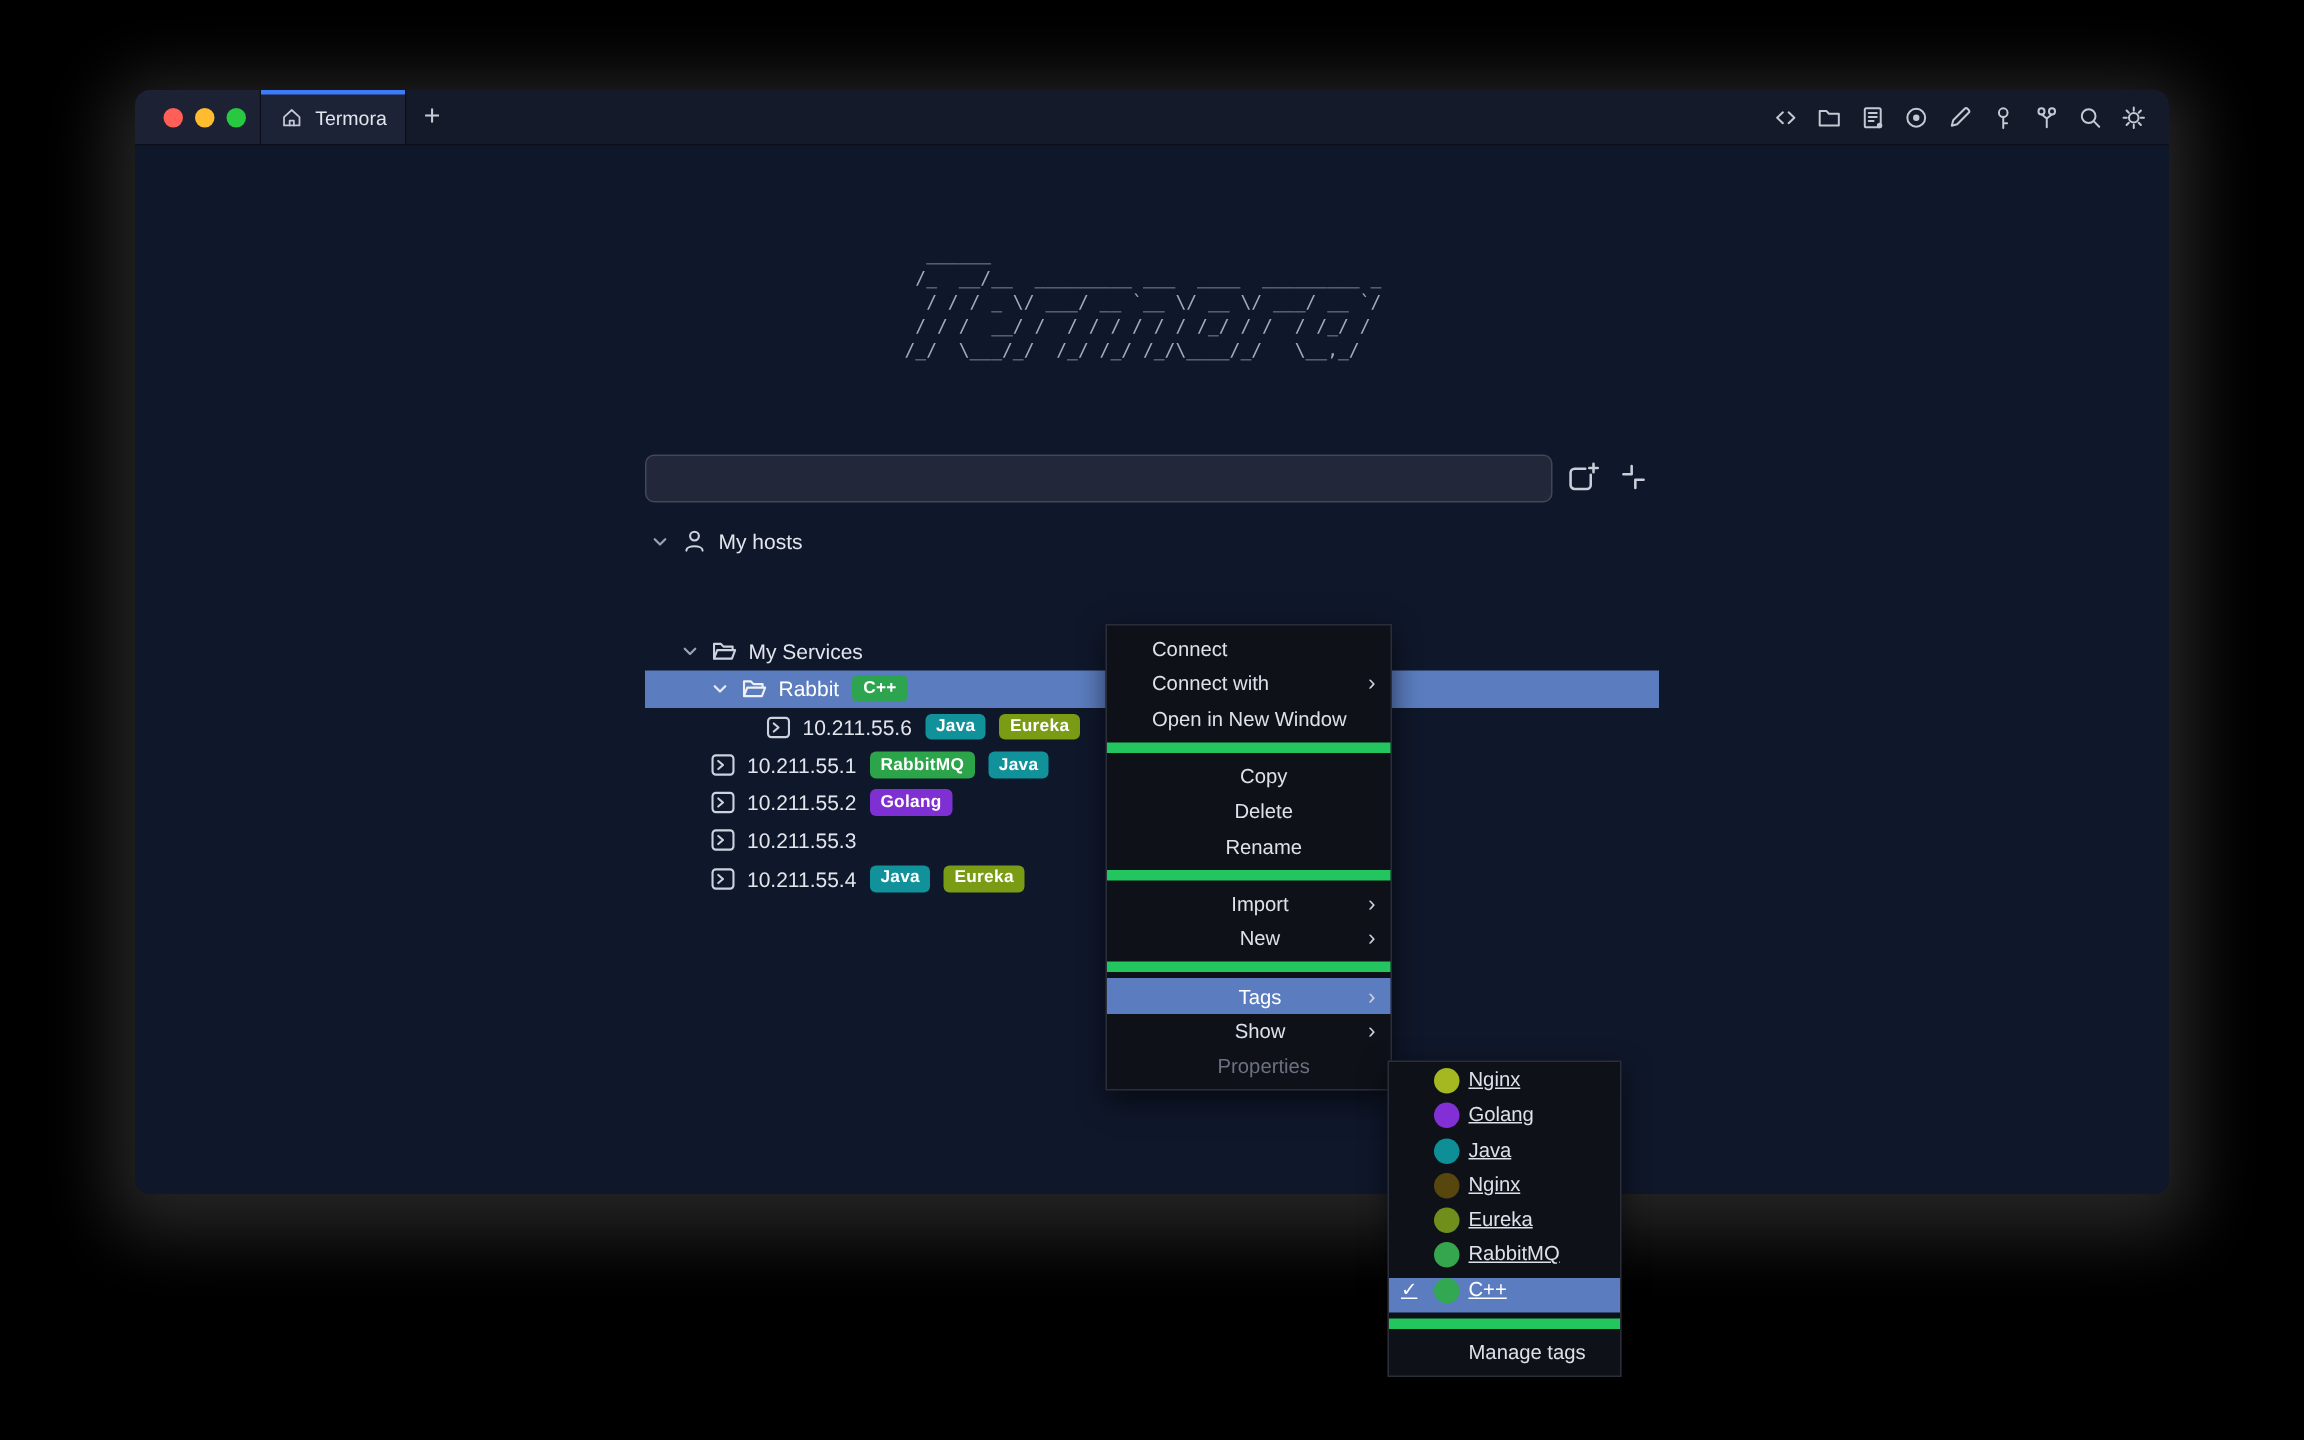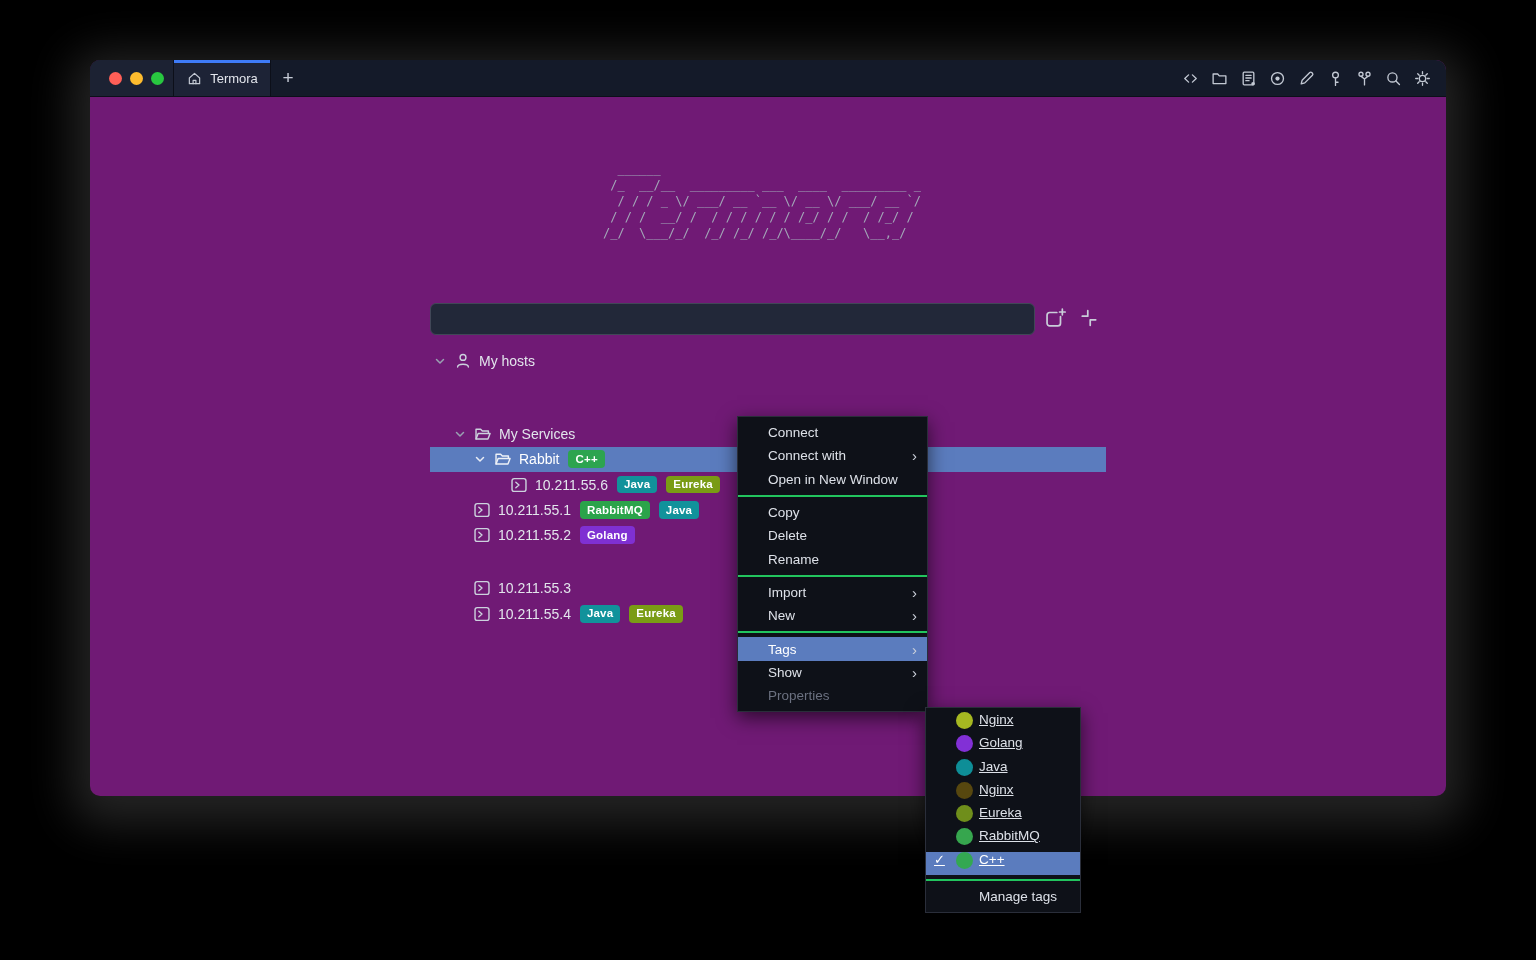--- a/index.html
+++ b/index.html
@@ -1,20 +1,20 @@
 <!DOCTYPE html>
 <html><head>
 <meta charset="utf-8">
 <style>
   * { margin:0; padding:0; box-sizing:border-box; }
   html,body { width:1536px; height:960px; background:#000; overflow:hidden;
               font-family:"Liberation Sans", sans-serif; }
 
   .window { position:absolute; left:90px; top:60px; width:1356px; height:736px;
-            background:#701a75; border-radius:10px;
+            background:#0f172a; border-radius:10px;
             box-shadow:0 10px 45px 18px rgba(120,120,120,0.30); }
 
   
   .tabbar { position:relative; height:37px; background:#141a29;
             border-bottom:1px solid #0c0f19; border-radius:10px 10px 0 0;
             display:flex; align-items:stretch; }
   .traffic { width:84px; display:flex; align-items:center; gap:8px; padding-left:19px;
              background:#1c2233; border-right:1px solid #0c0f19; border-radius:10px 0 0 0; }
   .light { width:13px; height:13px; border-radius:50%; }
   .tab { position:relative; width:97px; background:#1d2336; border-right:1px solid #0c0f19;
@@ -51,21 +51,21 @@
   .nico svg { stroke:#ccd2de; fill:none; stroke-width:1.25; stroke-linecap:round; stroke-linejoin:round; }
   .selected .nico svg { stroke:#eef1f7; }
   .badge { margin-left:9px; padding:2.5px 7px; border-radius:4px; color:#fff;
            font-size:11.5px; font-weight:700; line-height:1.1; letter-spacing:0.2px; }
 
   
   .menu { position:absolute; background:#0e1118; border:1px solid #2a2e3a;
           box-shadow:0 6px 18px rgba(0,0,0,0.6); z-index:5; }
   .ctxmenu { left:647px; top:319px; width:191px; }
   .msec { padding:4px 0; }
-  .msec + .msec { border-top:2px solid #22c55e; }
+  .msec + .msec { border-top:7px solid #22c55e;text-align:center; }
   .mi { height:23.3px; display:flex; align-items:center; padding:0 10px 0 30px;
         font-size:13.5px; color:#dde1e8; cursor:default; }
   .mi .grow { flex:1; }
   .mi .arrow { color:#ccd1db; font-size:15px; line-height:1; }
   .mi.hl { background:#5b7cbe; color:#fff; }
   .mi.disabled { color:#6b7180; }
 
   .submenu { left:835px; top:610px; width:156px; z-index:6; }
   .smi { height:23.3px; display:flex; padding:0 8px; font-size:13.5px;
          color:#dde1e8; cursor:default;text-decoration:underline; }
@@ -244,21 +244,21 @@
       <div class="trow" style="padding-left:43px;">
         <span class="nico">
           <svg width="18" height="18" viewBox="0 0 16 16">
               <rect x="1.8" y="2.3" width="12.4" height="11.4" rx="2"></rect>
               <path d="M5.2 5.6 8 8l-2.8 2.4"></path>
             </svg></span>
         <span>10.211.55.2</span>
         <span class="badge" style="background-color: rgb(127, 48, 210);">Golang</span>
       </div>
 
-      <div class="trow" style="padding-left:43px;margin-top:28px;">
+      <div class="trow" style="padding-left:43px;">
         <span class="nico">
           <svg width="18" height="18" viewBox="0 0 16 16">
               <rect x="1.8" y="2.3" width="12.4" height="11.4" rx="2"></rect>
               <path d="M5.2 5.6 8 8l-2.8 2.4"></path>
             </svg></span>
         <span>10.211.55.3</span>
       </div>
 
       <div class="trow" style="padding-left:43px;">
         <span class="nico">

